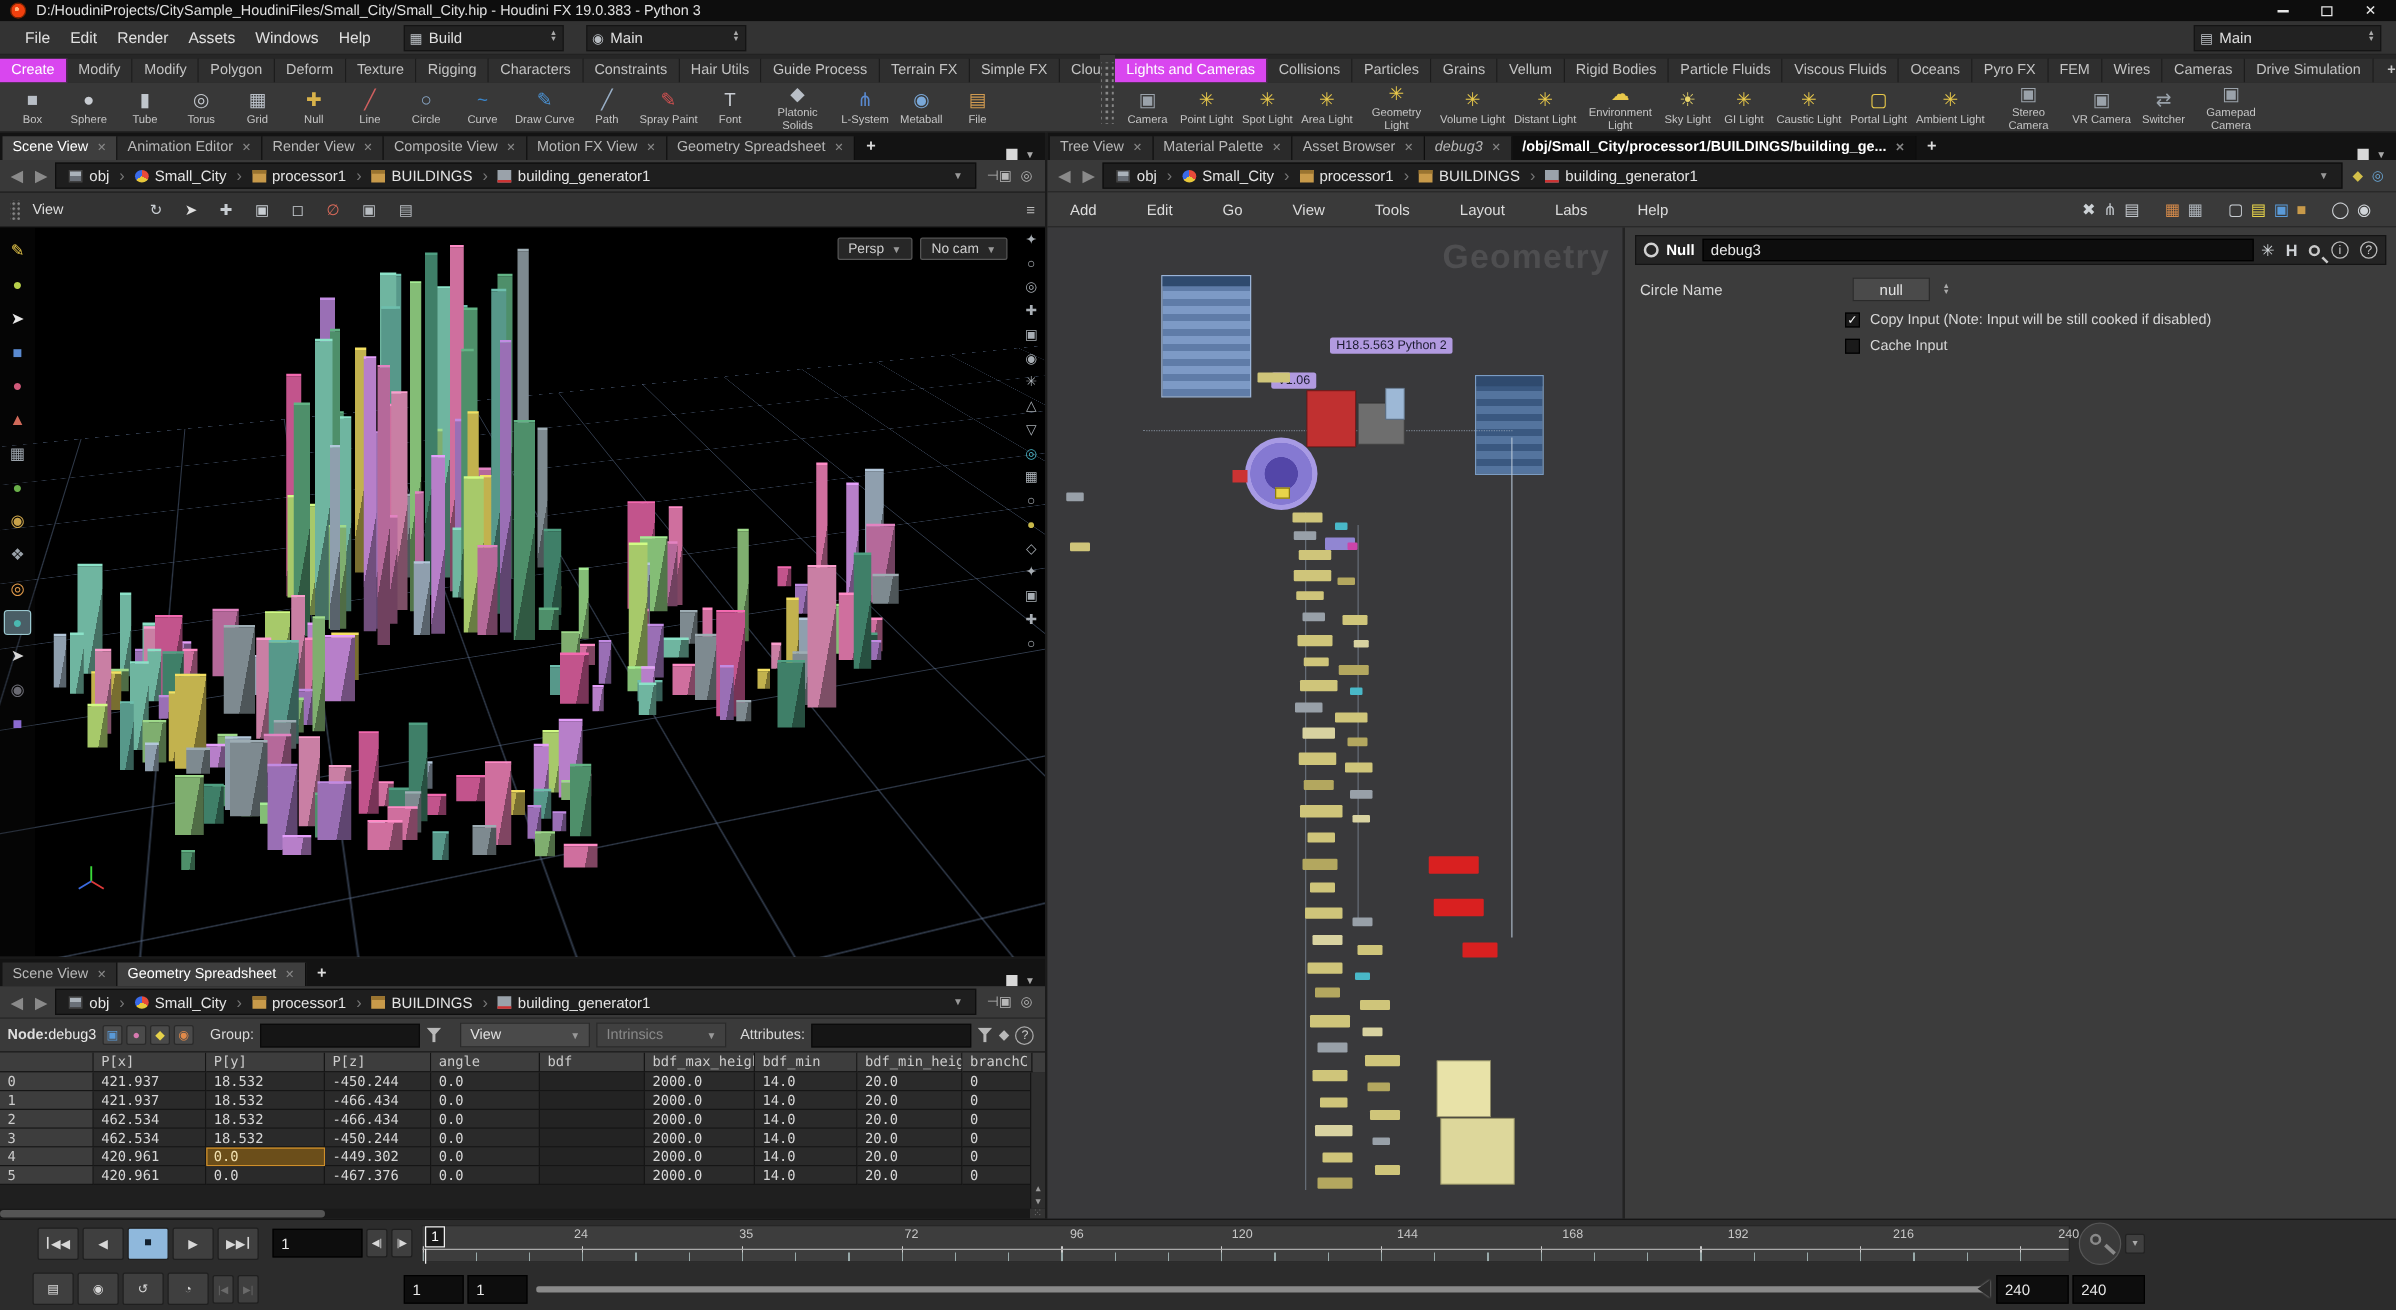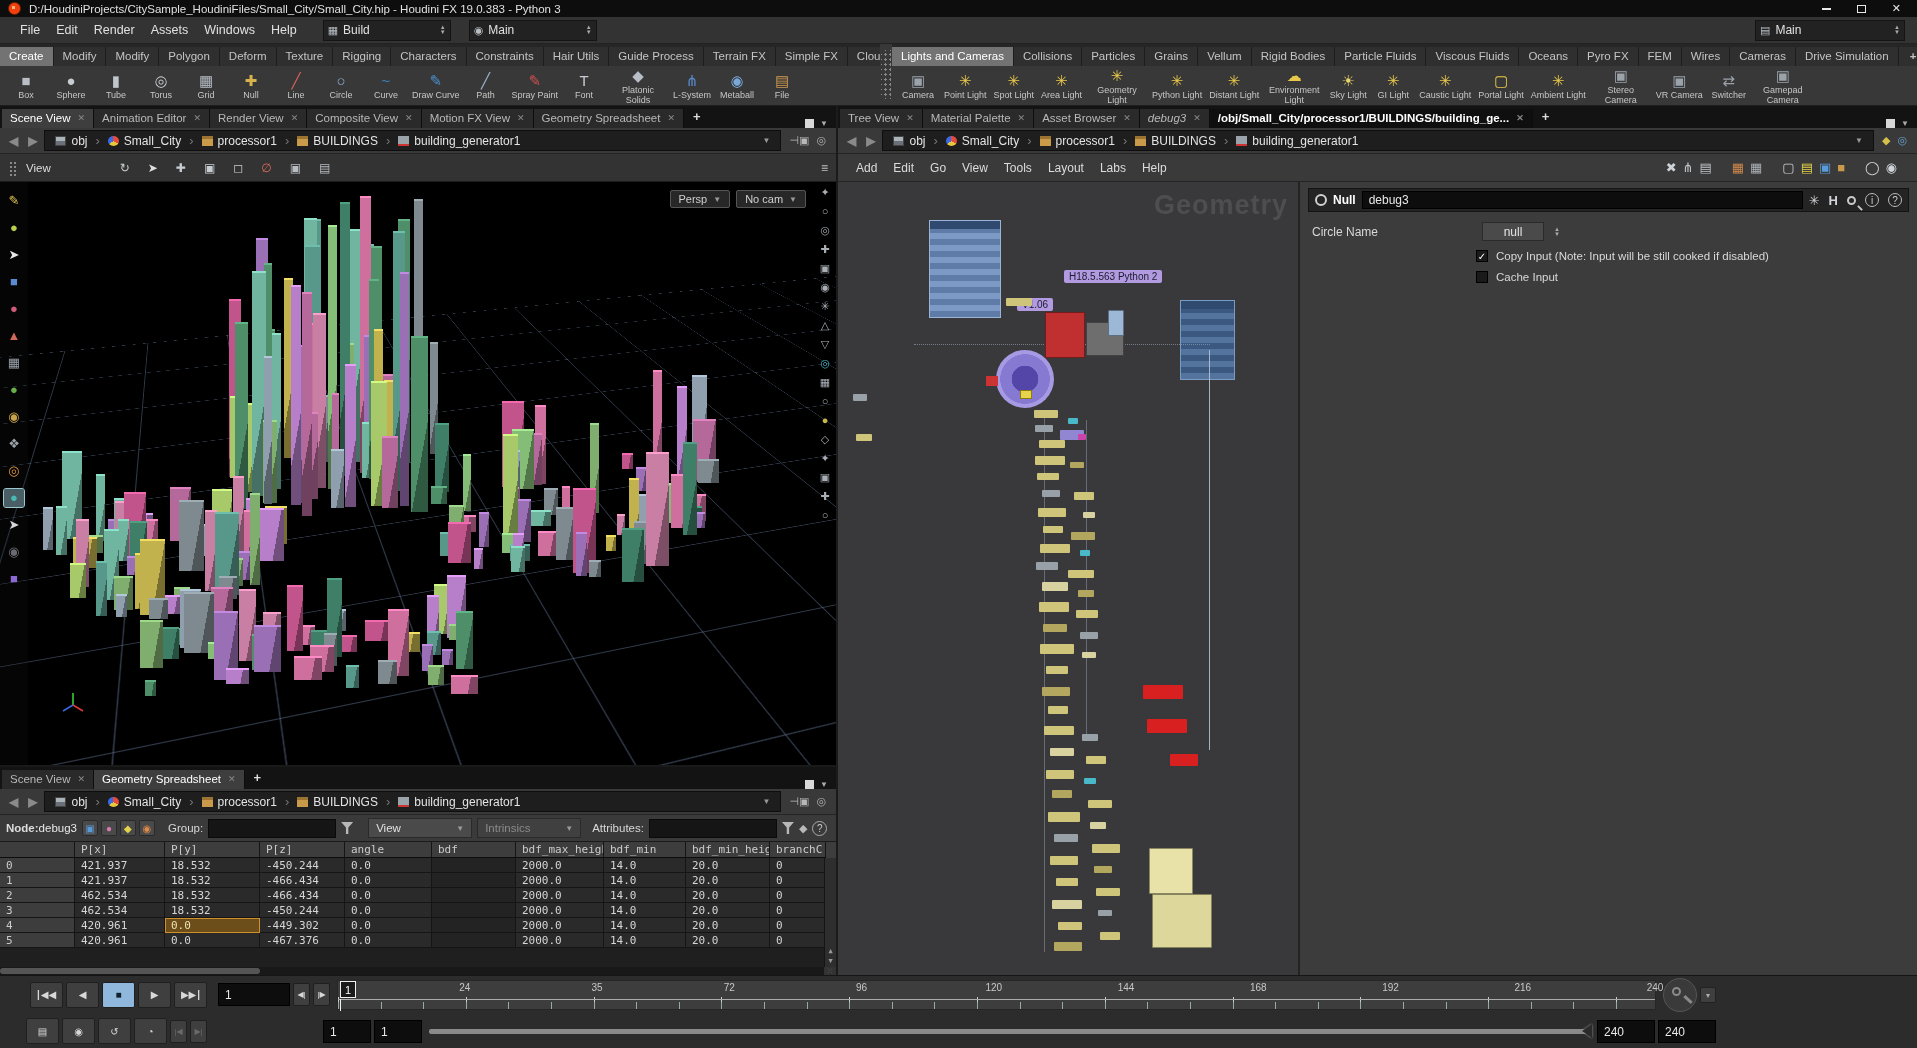--- a/index.html
+++ b/index.html
@@ -26,21 +26,21 @@
 .right-switcher { margin-left:auto; min-width:150px; }
 
 
 .shelf { height:62px; background:#383838; display:flex; flex:none; border-bottom:1px solid #1d1d1d; }
 .shelf-half { display:flex; flex-direction:column; overflow:hidden; }
 .shelf-half.left { width:880px; flex:none; }
 .shelf-half.right { flex:1; }
 .shelf-grip { width:10px; flex:none; background:radial-gradient(circle, #888 1px, transparent 1.4px) 2px 2px/5px 5px #383838; margin:6px 1px; }
 .sh-tabs { height:22px; display:flex; align-items:flex-end; background:#262626; overflow:hidden; }
 .sh-tab { padding:3px 9px 4px; font-size:11.5px; color:#c4c4c4; background:#2f2f2f; border-right:1px solid #1c1c1c; white-space:nowrap; }
-.sh-tab.active { background:#737373; color:#fff; }
+.sh-tab.active { background:#d946ef; color:#fff; }
 .sh-tab.plus { font-weight:bold; min-width:30px; text-align:center; }
 .sh-tools { flex:1; display:flex; align-items:center; padding:1px 4px 0; gap:1px; overflow:hidden; }
 .sh-tool { min-width:44px; max-width:62px; display:flex; flex-direction:column; align-items:center; padding:1px 3px; }
 .sh-ico { height:20px; font-size:15px; line-height:20px; }
 .sh-lbl { font-size:9px; color:#c6c6c6; text-align:center; line-height:1.08; white-space:normal; }
 
 
 .main { flex:1; display:flex; min-height:0; }
 .left-col { width:838px; flex:none; display:flex; flex-direction:column; border-right:2px solid #1b1b1b; }
 .right-col { flex:1; display:flex; flex-direction:column; min-width:0; }
@@ -371,21 +371,21 @@
           <div class="sh-tool">
             <div class="sh-ico" style="color: rgb(232, 200, 74);">✳</div>
             <div class="sh-lbl">Area Light</div>
           </div>
           <div class="sh-tool">
             <div class="sh-ico" style="color: rgb(232, 200, 74);">✳</div>
             <div class="sh-lbl">Geometry Light</div>
           </div>
           <div class="sh-tool">
             <div class="sh-ico" style="color: rgb(232, 200, 74);">✳</div>
-            <div class="sh-lbl">Python Light</div>
+            <div class="sh-lbl">Volume Light</div>
           </div>
           <div class="sh-tool">
             <div class="sh-ico" style="color: rgb(232, 200, 74);">✳</div>
             <div class="sh-lbl">Distant Light</div>
           </div>
           <div class="sh-tool">
             <div class="sh-ico" style="color: rgb(232, 200, 74);">☁</div>
             <div class="sh-lbl">Environment Light</div>
           </div>
           <div class="sh-tool">
@@ -1011,21 +1011,21 @@
               <span>building_generator1</span>
             </span>
             <span class="crumb-end">▼</span>
           </div>
         <div class="crumb-icons">
           <span style="color:#d4c04a;">◆</span>
           <span style="color:#6aa8d8;">◎</span>
         </div>
       </div>
       <div class="netmenu">
-        <span id="net-menu-items" style="display: flex;">
+        <span id="net-menu-items" style="display: flex; gap: 24px;">
             <span class="netmenu-item">Add</span>
             <span class="netmenu-item">Edit</span>
             <span class="netmenu-item">Go</span>
             <span class="netmenu-item">View</span>
             <span class="netmenu-item">Tools</span>
             <span class="netmenu-item">Layout</span>
             <span class="netmenu-item">Labs</span>
             <span class="netmenu-item">Help</span>
           </span>
         <div class="net-toolbar" id="net-toolbar">

